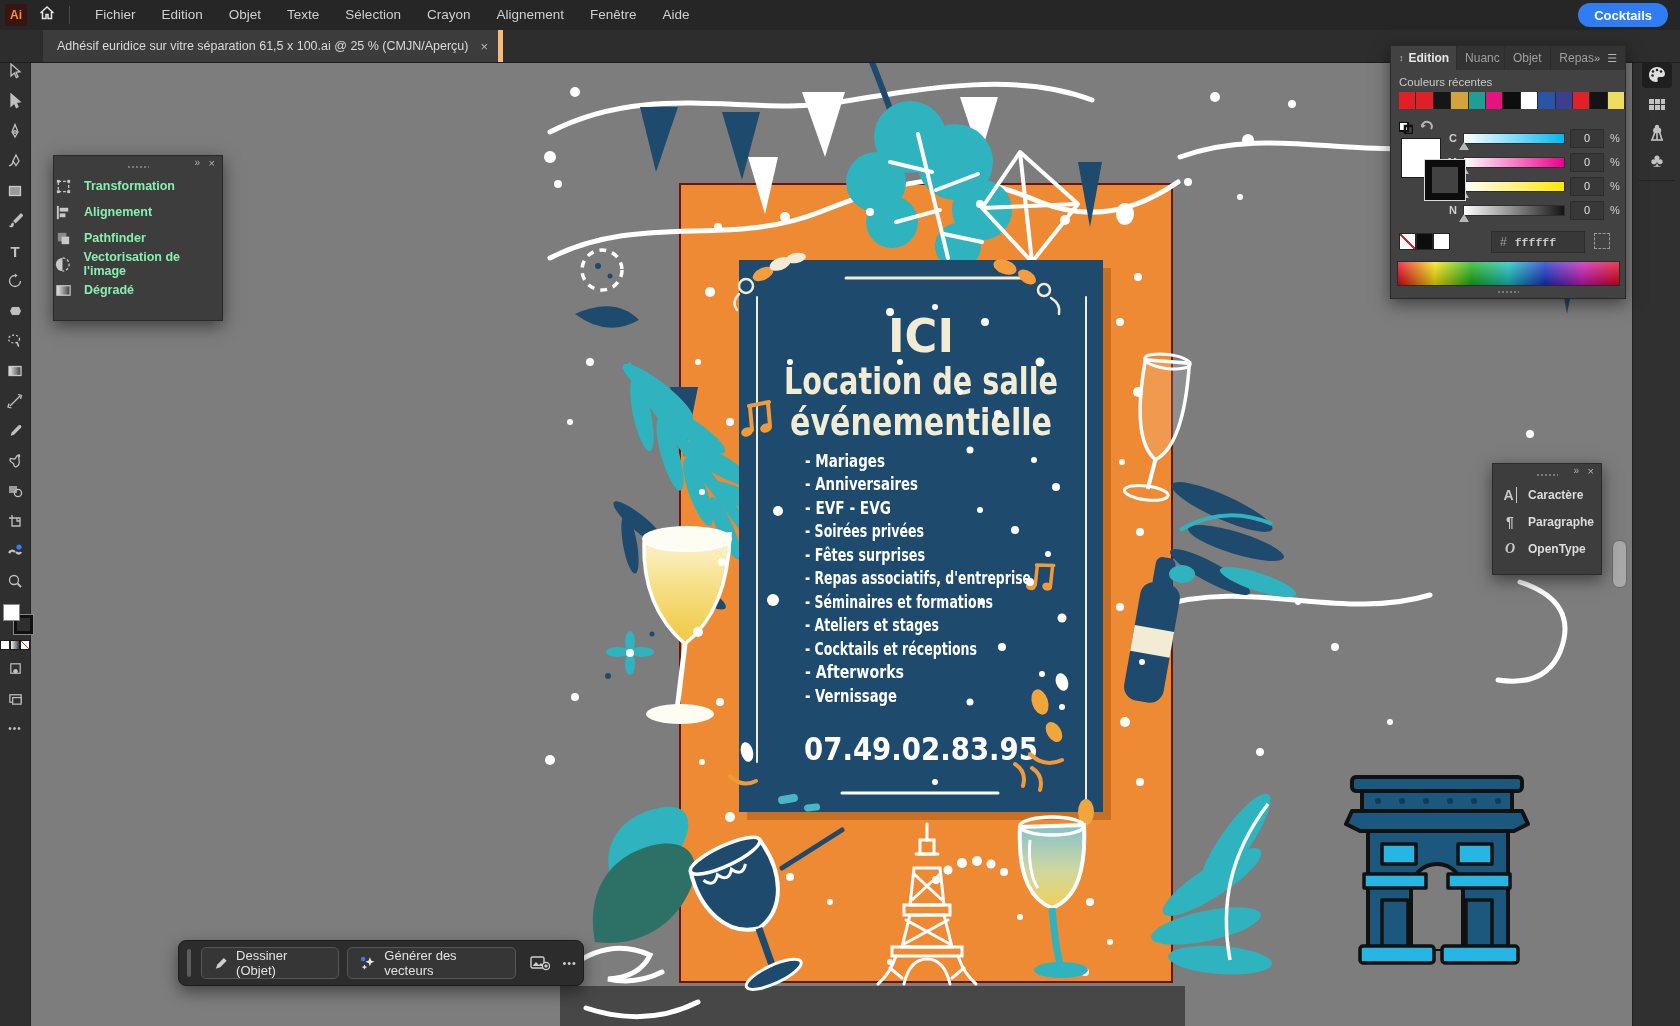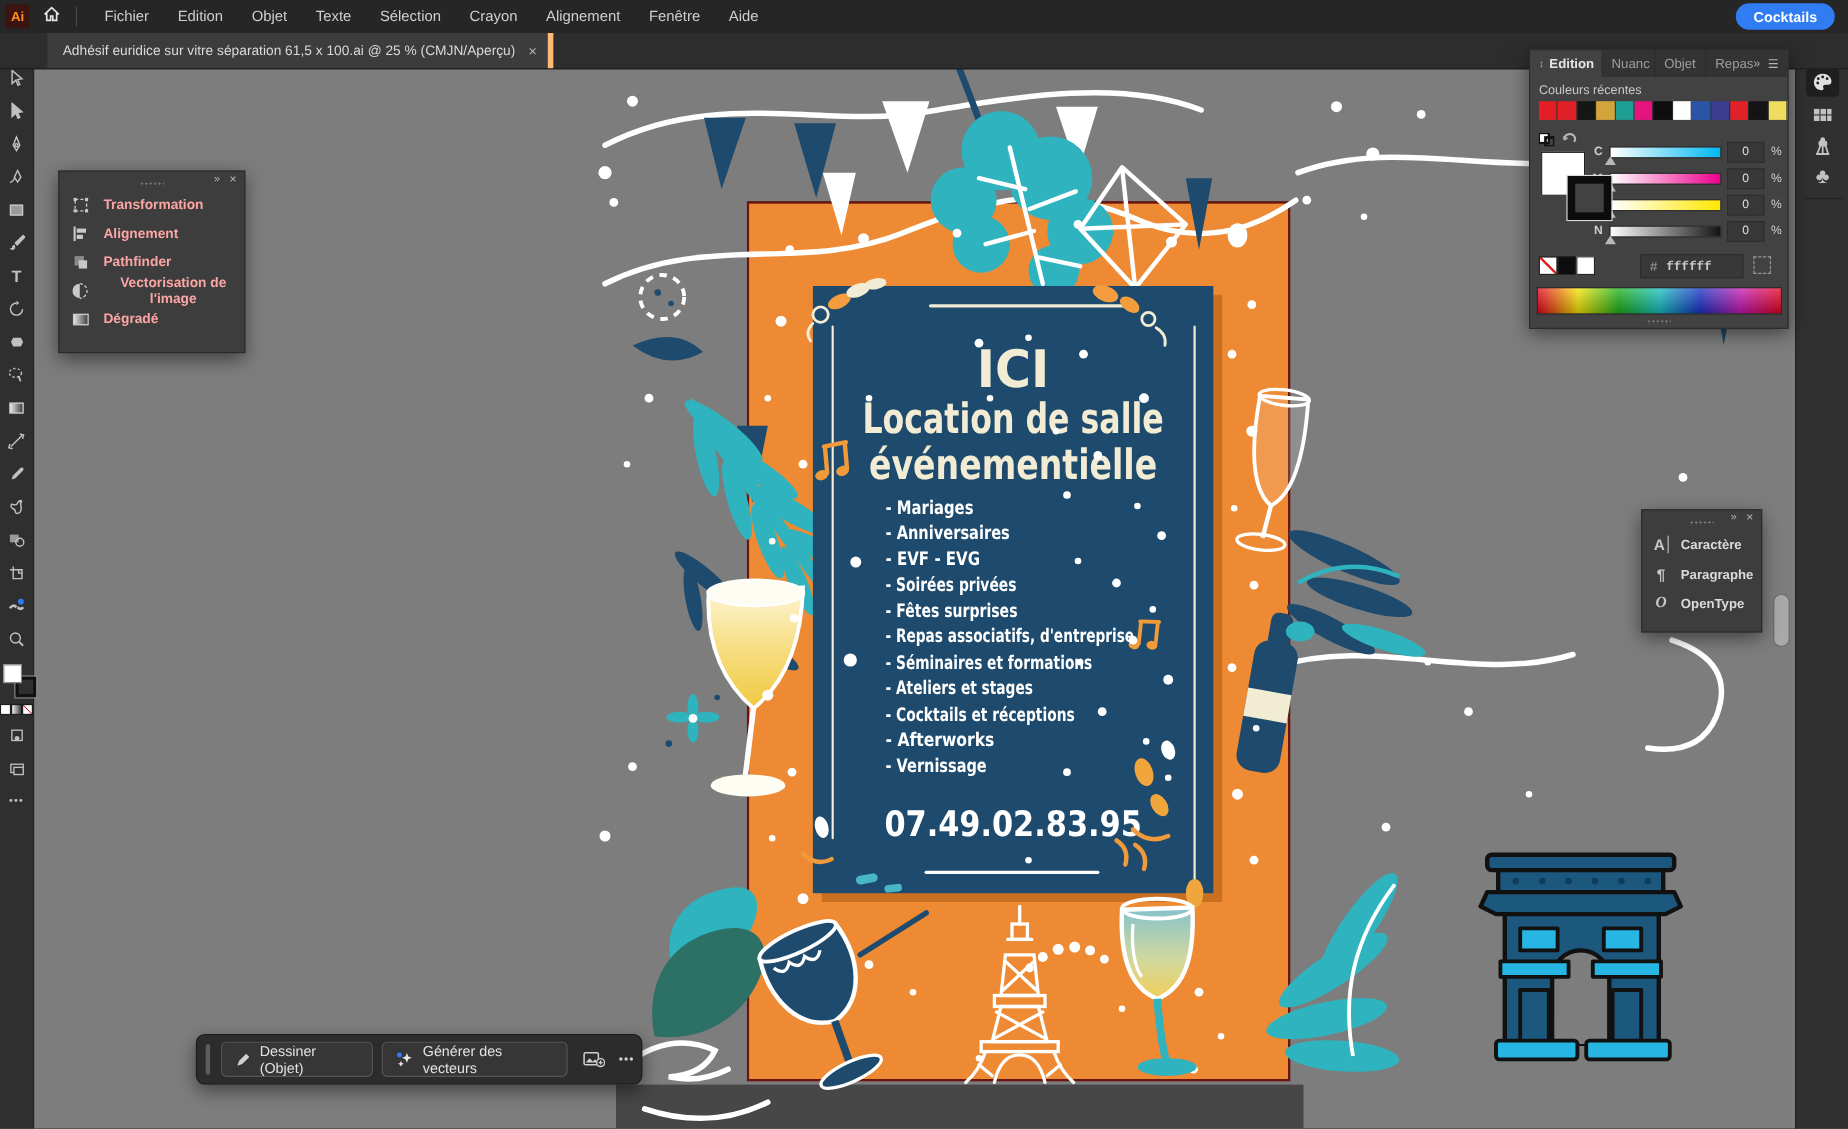--- a/index.html
+++ b/index.html
@@ -39,21 +39,21 @@
   .dock{left:1632px;top:30px;width:48px;height:996px;background:#303030;border-left:1px solid #232323;z-index:25;}
   .dock .chev{position:absolute;right:8px;top:4px;color:#9a9a9a;font-size:10px;}
   .dock-ic{position:absolute;left:9px;width:30px;height:26px;display:flex;align-items:center;justify-content:center;color:#c2c2c2;}
   .dock-active{background:#1f1f1f;border-radius:4px;}
   
   .panel{background:#3d3d3d;border:1px solid #2a2a2a;box-shadow:0 5px 16px rgba(0,0,0,.5);z-index:50;}
   .p-head{position:relative;height:17px;}
   .p-head .chev{position:absolute;right:22px;top:1px;color:#b3b3b3;font-size:10px;}
   .p-head .x{position:absolute;right:7px;top:1px;color:#b3b3b3;font-size:11px;}
   .p-head .grip{position:absolute;left:50%;transform:translateX(-50%);top:9px;}
-  .q-row{height:26px;display:flex;align-items:center;padding-left:10px;color:#fca5a5;font-size:12.5px;font-weight:bold;text-align:center;}
+  .q-row{height:26px;display:flex;align-items:center;color:#86efac;font-size:12.5px;font-weight:bold;}
   .q-row .ic{width:18px;height:18px;margin-right:12px;display:flex;align-items:center;justify-content:center;}
   .q-row svg{stroke:#c9c9c9;fill:none;stroke-width:1.3;}
   
   .cp{left:1390px;top:45px;width:234px;height:252px;background:#424242;}
   .cp-tabs{height:24px;background:#333333;display:flex;align-items:stretch;}
   .cp-tab{font-size:12px;color:#9f9f9f;display:flex;align-items:center;padding:0 8px;border-right:1px solid #2c2c2c;overflow:hidden;white-space:nowrap;}
   .cp-tab.active{background:#424242;color:#e6e6e6;font-weight:bold;}
   .cp-tabs .right-ics{margin-left:auto;display:flex;align-items:center;color:#b5b5b5;font-size:11px;gap:7px;padding-right:8px;}
   .recent-label{color:#c9c9c9;font-size:11.5px;margin:6px 16px 4px 8px;}
   .swrow{display:flex;margin-left:8px;}

